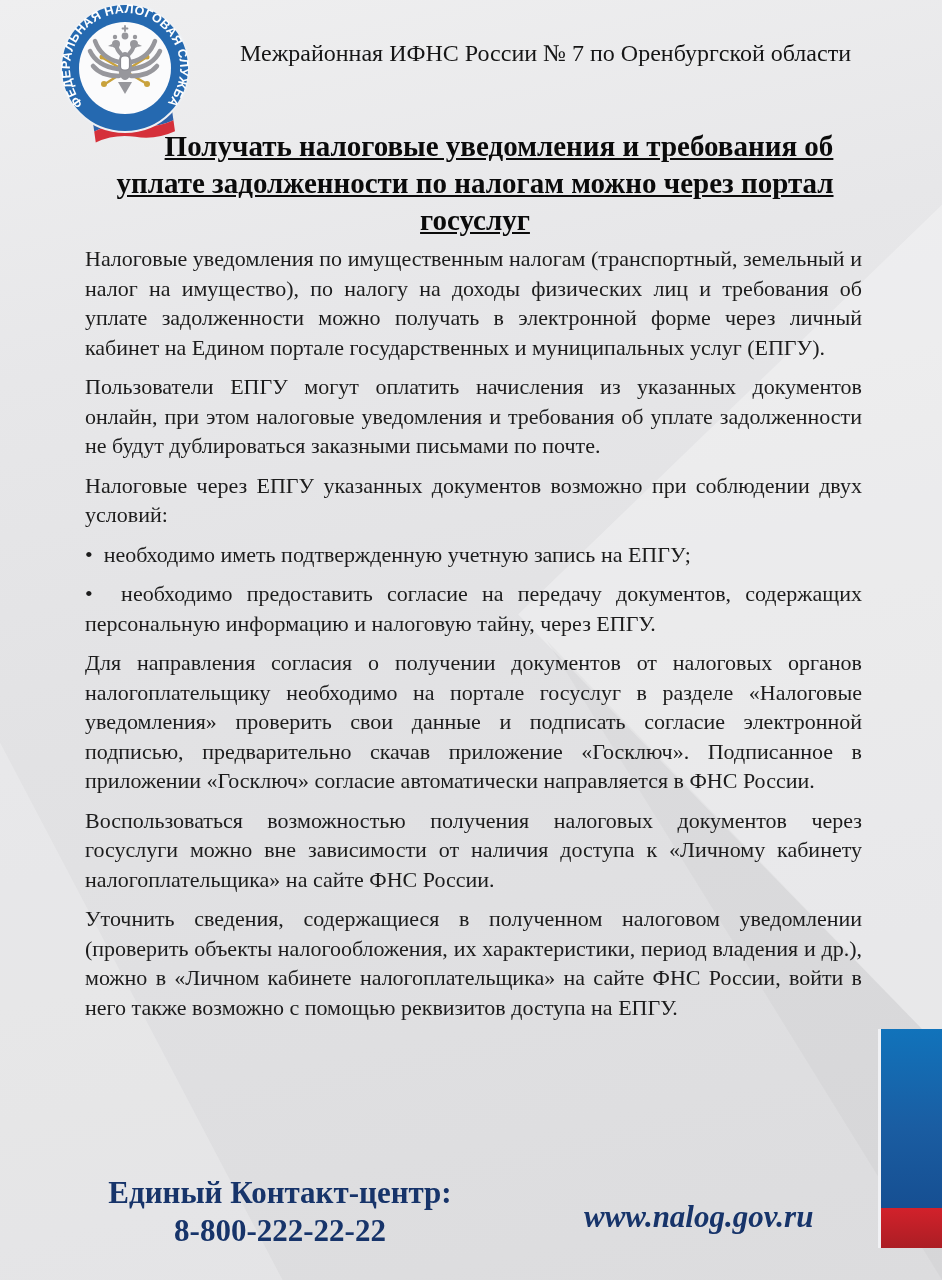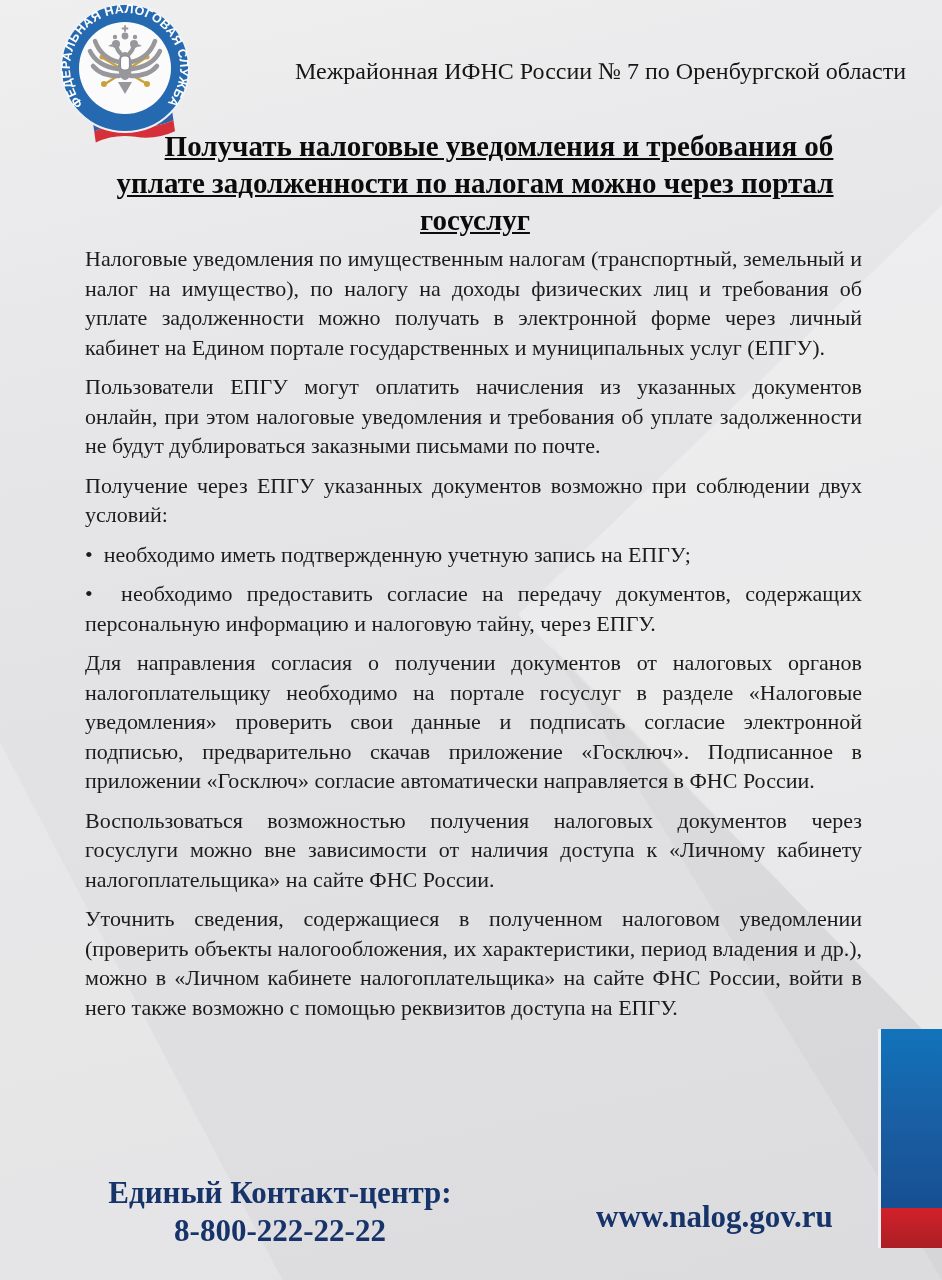--- a/index.html
+++ b/index.html
@@ -12,42 +12,42 @@
   }
   .facet{position:absolute;inset:0;pointer-events:none;}
   .facet.f1{clip-path:polygon(55% 48%,100% 16%,100% 82%);background:rgba(255,255,255,.30);}
   .facet.f2{clip-path:polygon(0 58%,0 100%,30% 100%);background:rgba(255,255,255,.22);}
   .facet.f3{clip-path:polygon(100% 82%,58% 50%,100% 100%);background:rgba(0,0,0,.022);}
 
   .logo{position:absolute;left:55px;top:0;width:145px;height:152px;}
   .logo svg{display:block;width:100%;height:100%;}
 
   .office{
-    position:absolute;left:256px;top:38px;width:650px;
-    text-align:right;font-size:24px;line-height:30px;color:#161616;margin-top:18px;
+    position:absolute;left:240px;top:38px;width:650px;
+    text-align:left;font-size:24px;line-height:30px;color:#161616;
   }
   .title{
     position:absolute;left:85px;top:128px;width:780px;margin:0;
     text-align:center;font-weight:bold;font-size:29px;line-height:37px;
     color:#0b0b0b;text-indent:48px;text-decoration:underline;
   }
   .content{
     position:absolute;left:85px;top:244px;width:777px;
     font-size:22px;line-height:29.5px;text-align:justify;
   }
   .content p{margin:0 0 10px 0;}
   .content p:last-child{margin-bottom:0;}
 
   .footer-contact{
     position:absolute;left:40px;top:1174px;width:480px;
     font-weight:bold;font-size:31px;line-height:38px;color:#17346a;text-align:center;
   }
   .footer-site{
-    position:absolute;left:596px;top:1199px;
-    font-weight:bold;font-size:31px;line-height:36px;color:#17346a;
+    position:absolute;left:584px;top:1199px;
+    font-weight:bold;font-size:31px;line-height:36px;color:#17346a;font-style:italic;
   }
 
   .flag-bar{
     position:absolute;right:0;top:1029px;width:61px;height:219px;
     border-left:3px solid #f0f1f4;
   }
   .flag-bar .blue{width:100%;height:179px;background:linear-gradient(180deg,#1173bb 0%,#1a5da2 55%,#164f92 100%);}
   .flag-bar .red{width:100%;height:40px;background:linear-gradient(180deg,#d2212b 0%,#ab1e24 100%);}
 </style>
 </head>
@@ -117,21 +117,21 @@
     </svg>
   </div>
 
   <div class="office">Межрайонная ИФНС России № 7 по Оренбургской области</div>
 
   <h1 class="title">Получать налоговые уведомления и требования об уплате задолженности по налогам можно через портал госуслуг</h1>
 
   <div class="content">
     <p>Налоговые уведомления по имущественным налогам (транспортный, земельный и налог на имущество), по налогу на доходы физических лиц и требования об уплате задолженности можно получать в электронной форме через личный кабинет на Едином портале государственных и муниципальных услуг (ЕПГУ).</p>
     <p>Пользователи ЕПГУ могут оплатить начисления из указанных документов онлайн, при этом налоговые уведомления и требования об уплате задолженности не будут дублироваться заказными письмами по почте.</p>
-    <p>Получение через ЕПГУ указанных документов возможно при соблюдении двух условий:</p>
+    <p>Налоговые через ЕПГУ указанных документов возможно при соблюдении двух условий:</p>
     <p class="bullet">•&nbsp;&nbsp;необходимо иметь подтвержденную учетную запись на ЕПГУ;</p>
     <p class="bullet">•&nbsp;&nbsp;необходимо предоставить согласие на передачу документов, содержащих персональную информацию и налоговую тайну, через ЕПГУ.</p>
     <p>Для направления согласия о получении документов от налоговых органов налогоплательщику необходимо на портале госуслуг в разделе «Налоговые уведомления» проверить свои данные и подписать согласие электронной подписью, предварительно скачав приложение «Госключ». Подписанное в приложении «Госключ» согласие автоматически направляется в ФНС России.</p>
     <p>Воспользоваться возможностью получения налоговых документов через госуслуги можно вне зависимости от наличия доступа к «Личному кабинету налогоплательщика» на сайте ФНС России.</p>
     <p>Уточнить сведения, содержащиеся в полученном налоговом уведомлении (проверить объекты налогообложения, их характеристики, период владения и др.), можно в «Личном кабинете налогоплательщика» на сайте ФНС России, войти в него также возможно с помощью реквизитов доступа на ЕПГУ.</p>
   </div>
 
   <div class="footer-contact">
     <div>Единый Контакт-центр:</div>
     <div>8-800-222-22-22</div>

